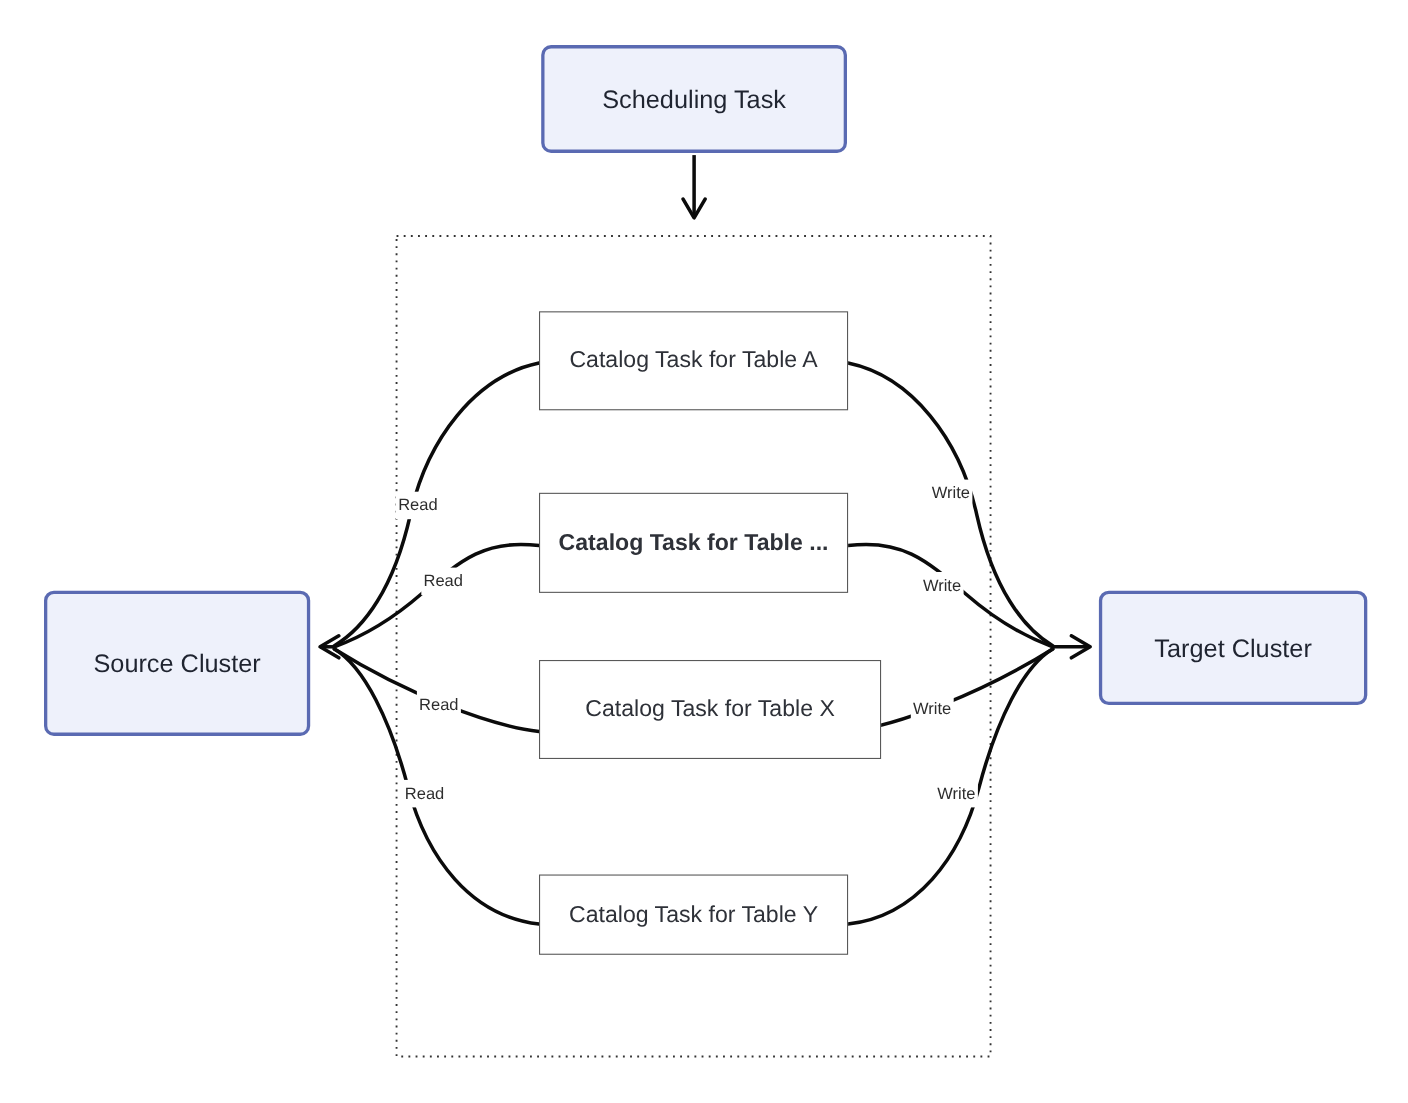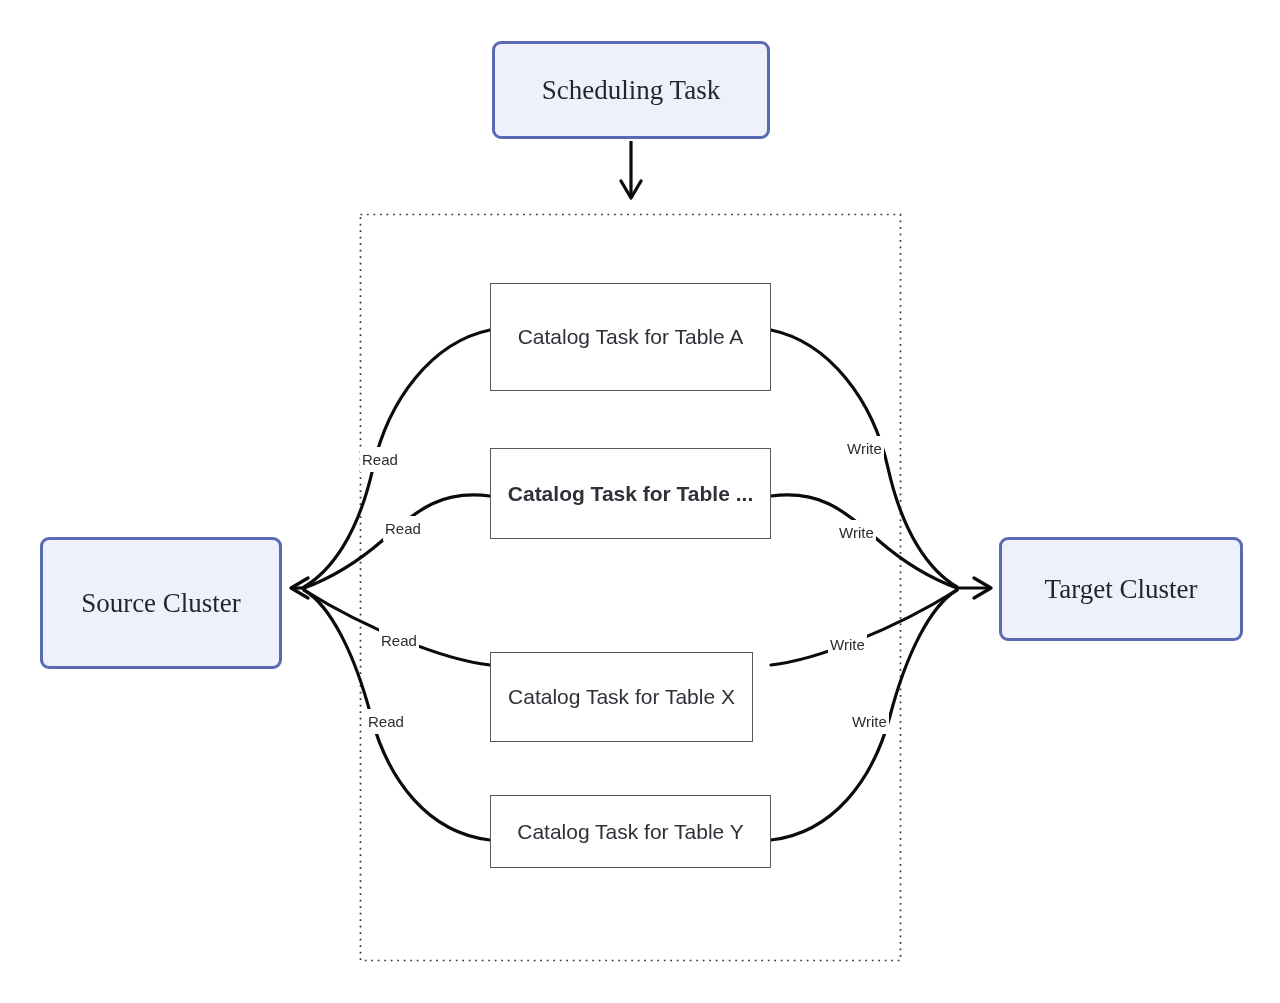--- a/index.html
+++ b/index.html
@@ -27,22 +27,21 @@
     box-sizing:border-box;
     text-align:center;
     color:var(--text);
     z-index:2;
     background:var(--task-node-fill);
   }
   .cluster-node{
     border:3px solid var(--cluster-node-border);
     background:var(--cluster-node-fill);
     border-radius:9px;
-    font-size:27px;
-    font-family:Liberation Serif, serif;
+    font-size:23px;
   }
   .task-node{
     border:1.6px solid var(--task-node-border);
     background:var(--task-node-fill);
     font-size:21px;
     color:#2e3138;
   }
   .edge-label{
     position:absolute;
     z-index:3;
@@ -50,23 +49,23 @@
     color:#2d2d2d;
     background:var(--background);
     padding:0 2px;
     line-height:25px;
     white-space:nowrap;
   }
   
   #scheduler{left:492px;top:41px;width:278px;height:98px;}
   #source{left:40px;top:537px;width:242px;height:132px;}
   #target{left:999px;top:537px;width:244px;height:104px;}
-  #task-a{left:490px;top:283px;width:281px;height:108px;}
+  #task-a{left:490px;top:283px;width:281px;height:90px;}
   #task-dots{left:490px;top:448px;width:281px;height:91px;font-weight:bold;}
-  #task-x{left:490px;top:652px;width:263px;height:90px;}
+  #task-x{left:490px;top:600px;width:311px;height:90px;}
   #task-y{left:490px;top:795px;width:281px;height:73px;}
   
   #read-1{left:360px;top:447px;}
   #read-2{left:383px;top:516px;}
   #read-3{left:379px;top:628px;}
   #read-4{left:366px;top:709px;}
   #write-1{left:845px;top:436px;}
   #write-2{left:837px;top:520px;}
   #write-3{left:828px;top:632px;}
   #write-4{left:850px;top:709px;}

